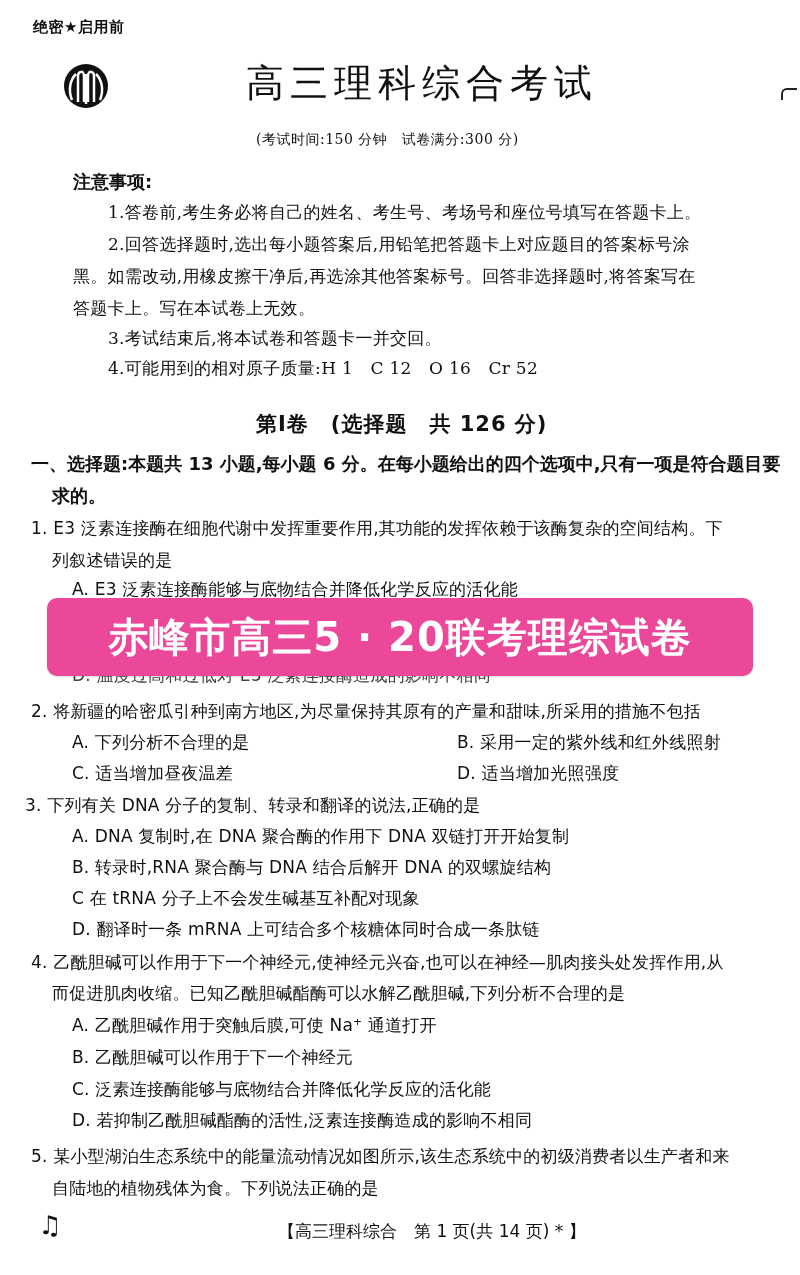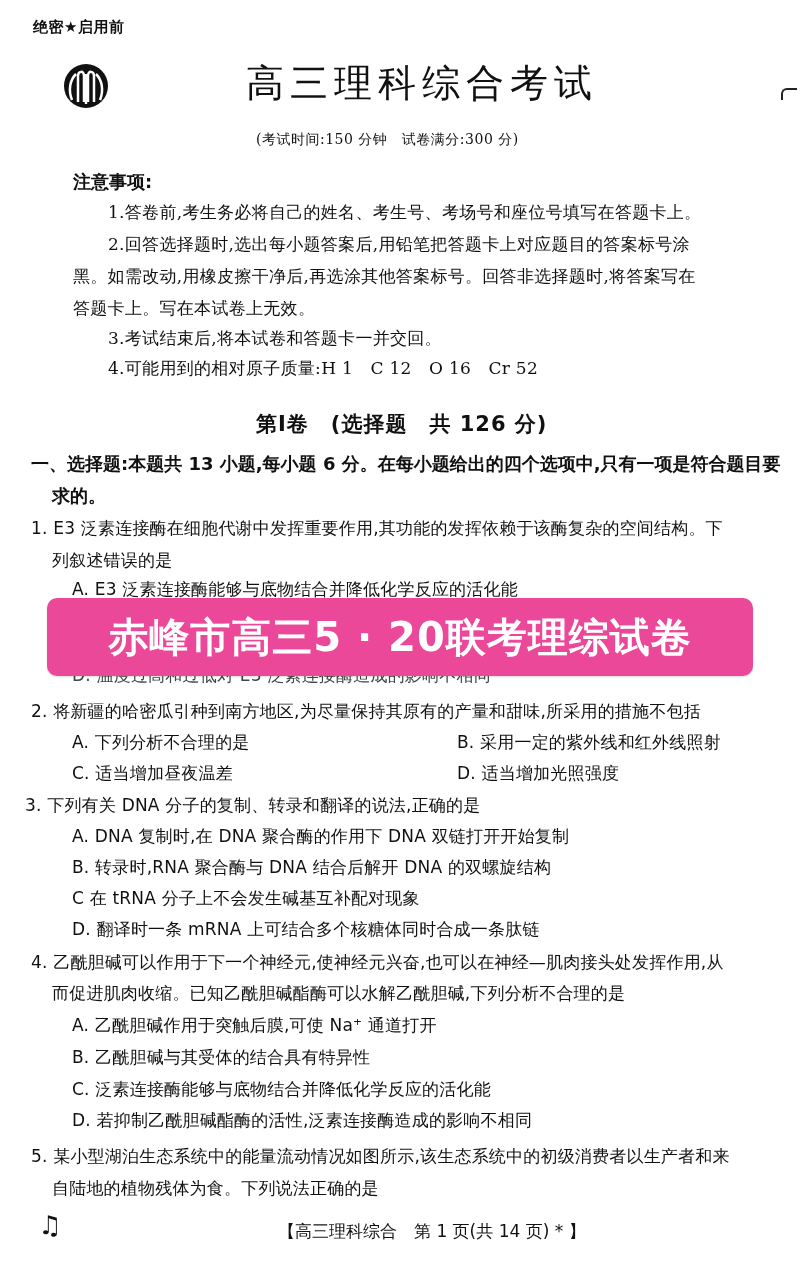--- a/index.html
+++ b/index.html
@@ -78,21 +78,21 @@
 
 <div class="abs q" style="left:25px; top:794px;">3. 下列有关 DNA 分子的复制、转录和翻译的说法,正确的是</div>
 <div class="abs q" style="left:72px; top:825px;">A. DNA 复制时,在 DNA 聚合酶的作用下 DNA 双链打开开始复制</div>
 <div class="abs q" style="left:72px; top:856px;">B. 转录时,RNA 聚合酶与 DNA 结合后解开 DNA 的双螺旋结构</div>
 <div class="abs q" style="left:72px; top:887px;">C 在 tRNA 分子上不会发生碱基互补配对现象</div>
 <div class="abs q" style="left:72px; top:918px;">D. 翻译时一条 mRNA 上可结合多个核糖体同时合成一条肽链</div>
 
 <div class="abs q" style="left:31px; top:951px;">4. 乙酰胆碱可以作用于下一个神经元,使神经元兴奋,也可以在神经—肌肉接头处发挥作用,从</div>
 <div class="abs q" style="left:52px; top:982px;">而促进肌肉收缩。已知乙酰胆碱酯酶可以水解乙酰胆碱,下列分析不合理的是</div>
 <div class="abs q" style="left:72px; top:1014px;">A. 乙酰胆碱作用于突触后膜,可使 Na⁺ 通道打开</div>
-<div class="abs q" style="left:72px; top:1046px;">B. 乙酰胆碱与其受体的结合具有特异性</div>
+<div class="abs q" style="left:72px; top:1046px;">B. 乙酰胆碱可以作用于下一个神经元</div>
 <div class="abs q" style="left:72px; top:1078px;">C. 泛素连接酶能够与底物结合并降低化学反应的活化能</div>
 <div class="abs q" style="left:72px; top:1109px;">D. 若抑制乙酰胆碱酯酶的活性,泛素连接酶造成的影响不相同</div>
 
 <div class="abs q" style="left:31px; top:1145px;">5. 某小型湖泊生态系统中的能量流动情况如图所示,该生态系统中的初级消费者以生产者和来</div>
 <div class="abs q" style="left:52px; top:1177px;">自陆地的植物残体为食。下列说法正确的是</div>
 
 <div class="abs music">♫</div>
 <div class="abs footer">【高三理科综合　第 1 页(共 14 页) * 】</div>
 
 </body></html>

